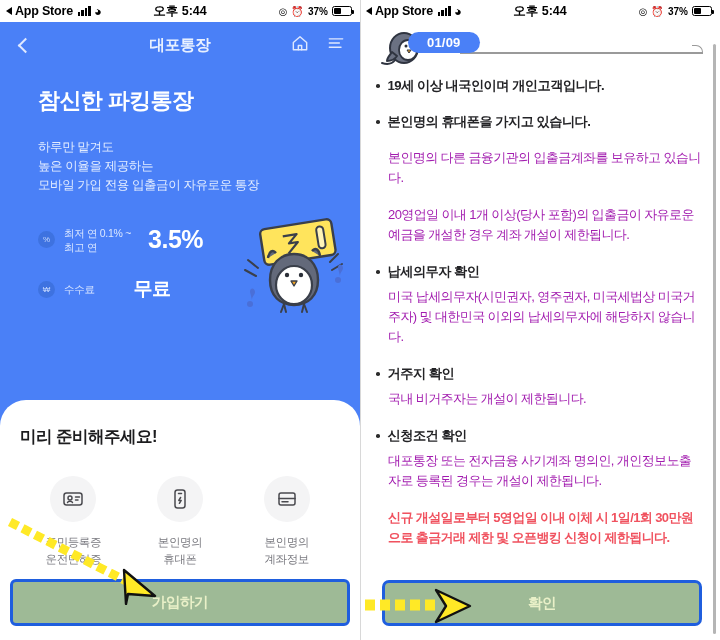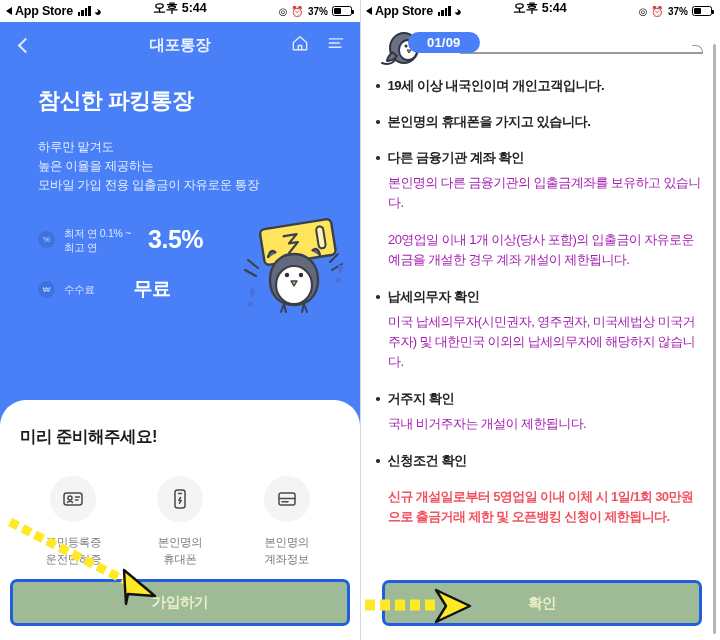--- a/index.html
+++ b/index.html
@@ -10,21 +10,21 @@
     overflow: hidden;
   }
   .screens { display: flex; width: 720px; height: 640px; }
   .phone { width: 360px; height: 640px; position: relative; overflow: hidden; background:#fff; }
   .phone.left  { background: #4a80f7; }
   .phone.right { background: #ffffff; }
   .divider { position:absolute; left:360px; top:0; width:1px; height:640px; background:#d8d8d8; z-index:50; }
 
   
   .statusbar {
-    height: 22px; display:flex; justify-content:space-between;
+    height: 22px; display:flex; align-items:center; justify-content:space-between;
     padding: 0 8px 0 6px; font-size: 12.5px; font-weight: bold; color:#000;
     background:#fff; position:relative; z-index: 30;
   }
   .sb-left { display:flex; align-items:center; gap:3px; }
   .sb-back-tri { width:0;height:0;border-top:4px solid transparent;border-bottom:4px solid transparent;border-right:6px solid #000; }
   .sb-app { font-size:12.5px; font-weight:bold; letter-spacing:-0.2px; }
   .sb-sig { display:flex; align-items:flex-end; gap:1px; height:10px; margin-left:2px;}
   .sb-sig i { display:block; width:2.5px; background:#000; }
   .sb-sig i:nth-child(1){height:4px;} .sb-sig i:nth-child(2){height:6px;}
   .sb-sig i:nth-child(3){height:8px;} .sb-sig i:nth-child(4){height:10px;}
@@ -95,21 +95,21 @@
   .rscroll { position:absolute; right:4px; top:44px; bottom:6px; width:3px; background:#b5b5b5; border-radius:2px; }
 
   
   .ann-btn {
     position:absolute; border:3px solid #1f5ede; border-radius:7px;
     background: rgba(120,160,110,0.72);
     display:flex; align-items:center; justify-content:center;
     z-index:40;
   }
   .ann-btn .lbl { font-size:14.5px; font-weight:bold; color:#e9f0c8; letter-spacing:-0.4px; }
-  .ann-btn.left-btn  { left:10px; top:579px; width:340px; height:47px; }
+  .ann-btn.left-btn  { left:10px; top:579px; width:340px; height:47px;border-radius:6px; }
   .ann-btn.right-btn { left:22px; top:580px; width:320px; height:46px; }
   .arrow-svg { position:absolute; z-index:45; pointer-events:none; }
 </style>
 </head>
 <body>
 
 <div class="screens">
 
   <div class="phone left">
 
@@ -333,24 +333,20 @@
           <span class="term-title">19세 이상 내국인이며 개인고객입니다.</span>
         </div>
       </div>
       <div class="term">
         <div class="term-head">
           <span class="dot"></span>
           <span class="term-title">본인명의 휴대폰을 가지고 있습니다.</span>
         </div>
       </div>
       <div class="term">
-        <div class="term-head">
-          <span class="dot"></span>
-          <span class="term-title">다른 금융기관 계좌 확인</span>
-        </div>
         <div class="term-body">본인명의 다른 금융기관의 입출금계좌를 보유하고 있습니다.</div>
       </div>
       <div class="term">
         <div class="term-body">20영업일 이내 1개 이상(당사 포함)의 입출금이 자유로운 예금을 개설한 경우 계좌 개설이 제한됩니다.</div>
       </div>
       <div class="term">
         <div class="term-head">
           <span class="dot"></span>
           <span class="term-title">납세의무자 확인</span>
         </div>
@@ -361,20 +357,21 @@
           <span class="dot"></span>
           <span class="term-title">거주지 확인</span>
         </div>
         <div class="term-body">국내 비거주자는 개설이 제한됩니다.</div>
       </div>
       <div class="term">
         <div class="term-head">
           <span class="dot"></span>
           <span class="term-title">신청조건 확인</span>
         </div>
+        <div class="term-body">대포통장 또는 전자금융 사기계좌 명의인, 개인정보노출자로 등록된 경우는 개설이 제한됩니다.</div>
       </div>
       <div class="term">
         <div class="term-body warn">신규 개설일로부터 5영업일 이내 이체 시 1일/1회 30만원으로 출금거래 제한 및 오픈뱅킹 신청이 제한됩니다.</div>
       </div>
     </div>
 
     <div class="rscroll"></div>
 
     <div class="ann-btn right-btn">
       <span class="lbl">확인</span>

